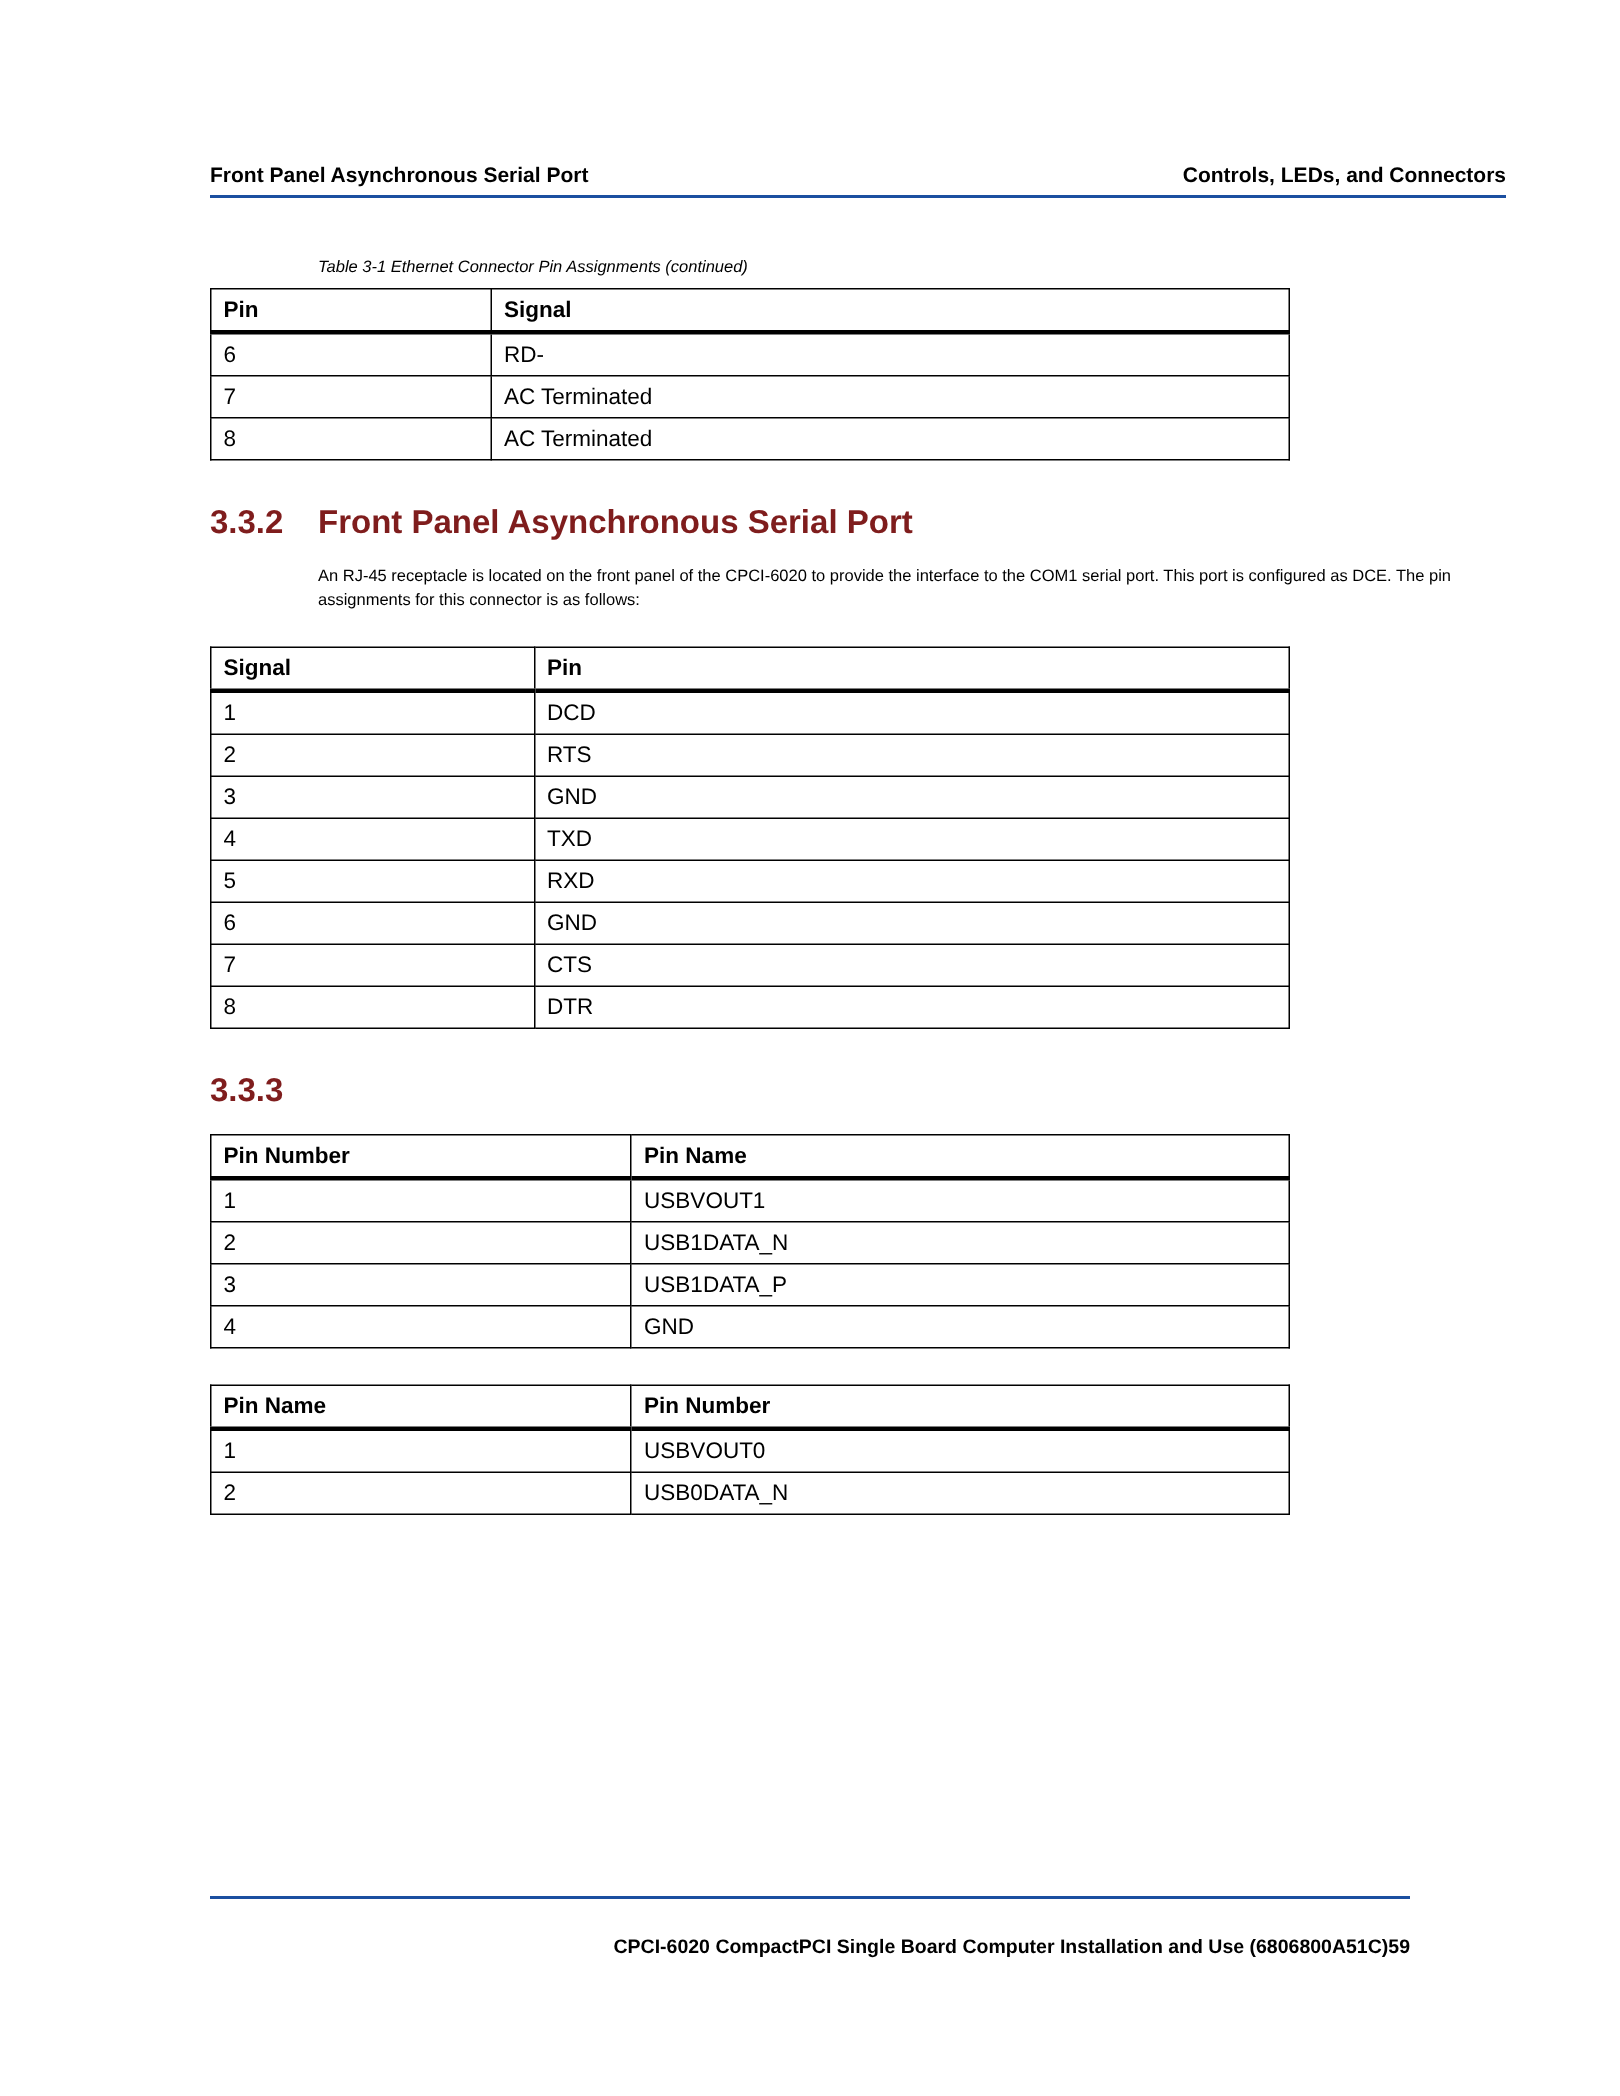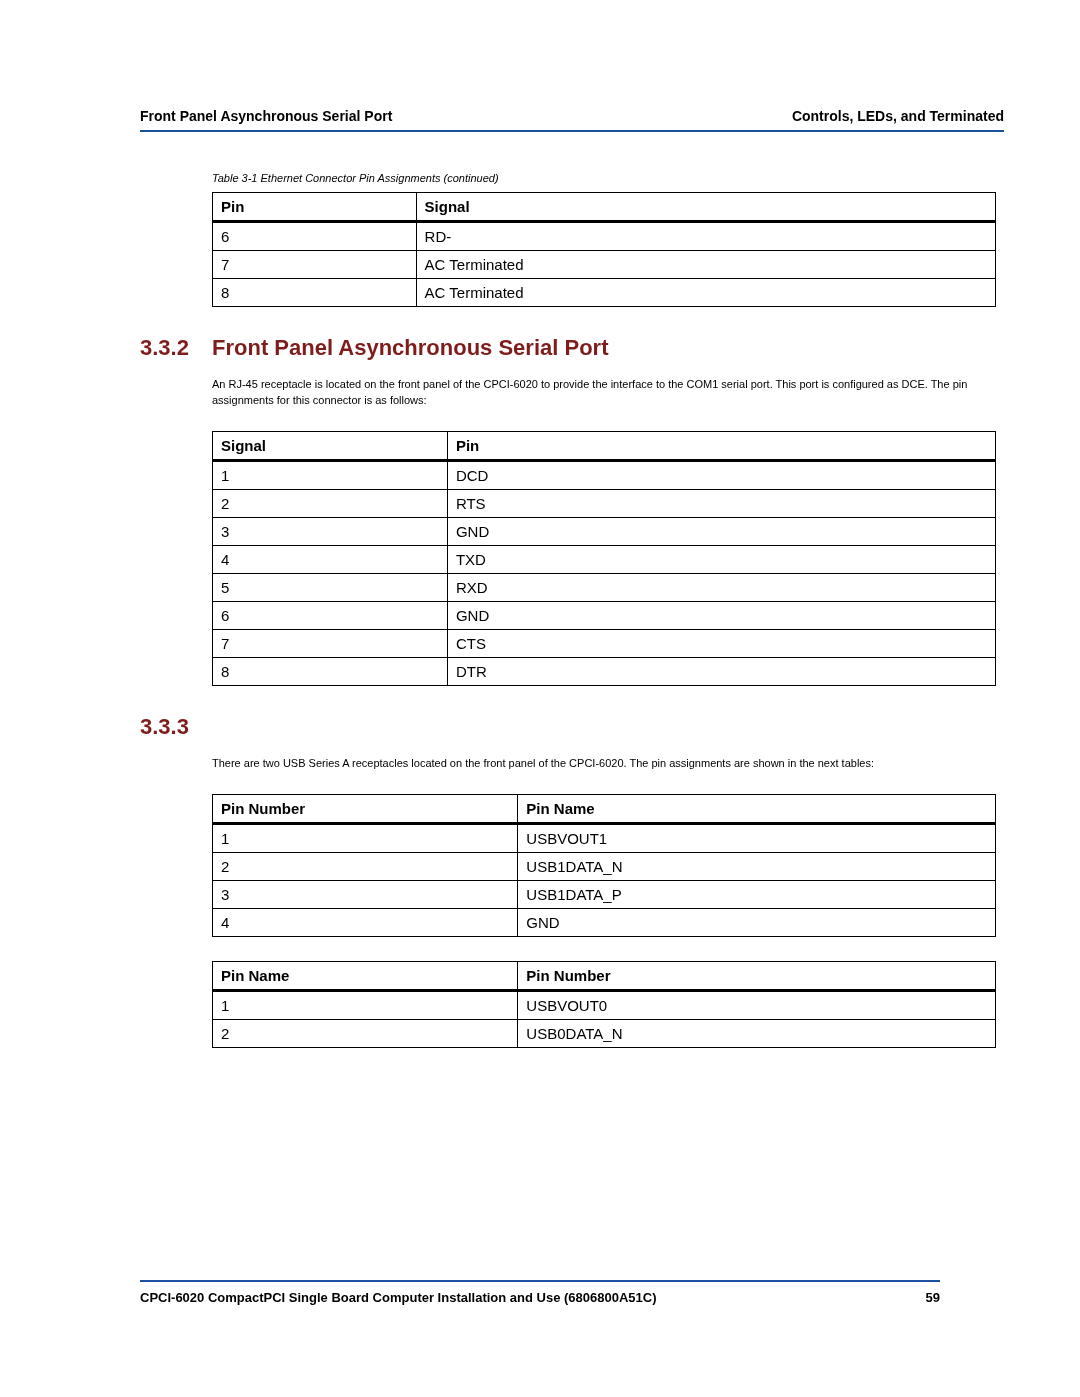--- a/index.html
+++ b/index.html
@@ -26,22 +26,21 @@
     border-bottom: 2px solid #1b4fa0;
     margin-bottom: 40px;
   }
   .table-caption {
     font-style: italic;
     font-size: 11px;
     margin: 0 0 8px 72px;
   }
   table.data {
     border-collapse: collapse;
-    width: 784px;
-    margin-left: 72px;
+    width: 720px;
     margin-bottom: 24px;
     font-size: 15px;
   }
   table.data th, table.data td {
     border: 1px solid #000;
     padding: 5px 8px;
     text-align: left;
     font-weight: normal;
   }
   table.data th {
@@ -66,35 +65,35 @@
     font-size: 11px;
     line-height: 1.45;
     margin: 0 0 22px 72px;
   }
   .footer {
     position: absolute;
     left: 140px;
     right: 140px;
     bottom: 92px;
     border-top: 2px solid #1b4fa0;
-    padding-top: 8px;
+    padding-top: 24px;
     display: flex;
-    justify-content: space-between;
+    justify-content: flex-end;
     font-size: 13px;
     font-weight: bold;
   }
 </style>
 </head>
 <body>
 
 <div class="page">
 
   <div class="header-row">
     <span>Front Panel Asynchronous Serial Port</span>
-    <span>Controls, LEDs, and Terminated</span>
+    <span>Controls, LEDs, and Connectors</span>
   </div>
 
   <div class="table-caption">Table 3-1 Ethernet Connector Pin Assignments (continued)</div>
   <table class="data">
     <colgroup>
       <col style="width:26%">
       <col style="width:74%">
     </colgroup>
     <thead>
       <tr class="sep">
@@ -167,21 +166,20 @@
         <tr>
           <td>8</td>
           <td>DTR</td>
         </tr>
       </tbody>
   </table>
 
   <div class="section-heading">
     <span class="num">3.3.3</span>
   </div>
-  <p class="body-text">There are two USB Series A receptacles located on the front panel of the CPCI-6020. The pin assignments are shown in the next tables:</p>
 
   <table class="data">
     <colgroup>
       <col style="width:39%">
       <col style="width:61%">
     </colgroup>
     <thead>
       <tr class="sep">
         <th>Pin Number</th>
         <th>Pin Name</th>

